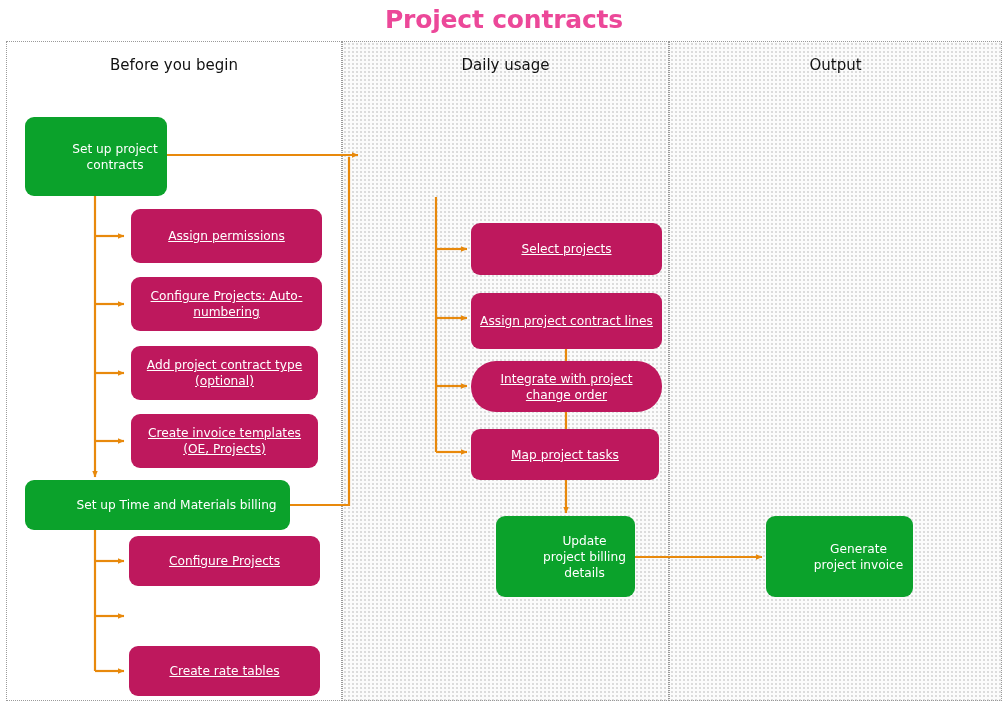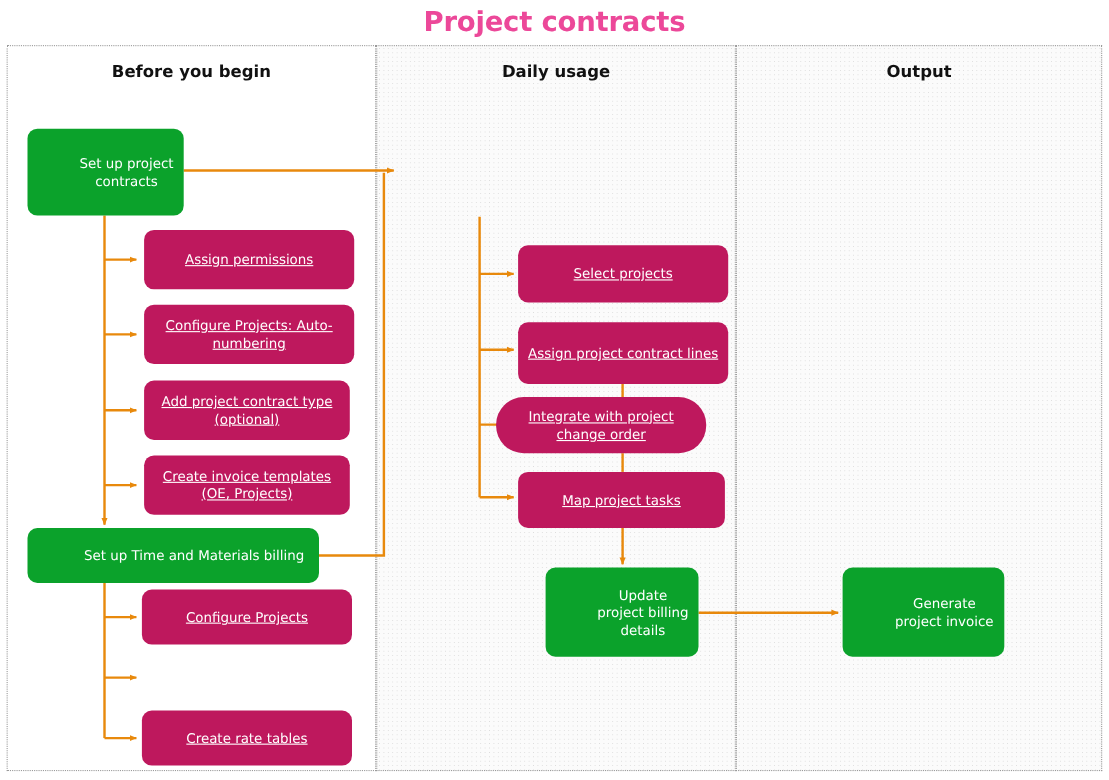--- a/index.html
+++ b/index.html
@@ -55,21 +55,21 @@
     background-image:
       radial-gradient(#d9d9d9 0.7px, transparent 0.8px);
     background-size: 4px 4px;
   }
   .lane-header {
     position: absolute;
     top: 14px;
     width: 100%;
     text-align: center;
     font-size: 15px;
-    font-weight: bold;
+    font-weight: normal;
     color: #111111;
   }
   #connectors {
     position: absolute;
     left: 0;
     top: 0;
     width: 1008px;
     height: 709px;
     pointer-events: none;
   }
@@ -172,21 +172,21 @@
 
 
   <div class="node navy" style="left:471px; top:223px; width:191px; height:52px;">
     <span class="node-label">Select projects</span>
   </div>
 
   <div class="node navy" style="left:471px; top:293px; width:191px; height:56px;">
     <span class="node-label">Assign project contract lines</span>
   </div>
 
-  <div class="node navy" style="left:451px; top:361px; width:191px; height:51px;border-radius:25px;">
+  <div class="node navy" style="left:471px; top:361px; width:191px; height:51px;border-radius:25px;">
     <span class="node-label">Integrate with project change order</span>
   </div>
 
   <div class="node navy" style="left:471px; top:429px; width:188px; height:51px;">
     <span class="node-label">Map project tasks</span>
   </div>
 
   <div class="node green" style="left:496px; top:516px; width:139px; height:81px;">
     <span class="node-label">Update project billing details</span>
   </div>

